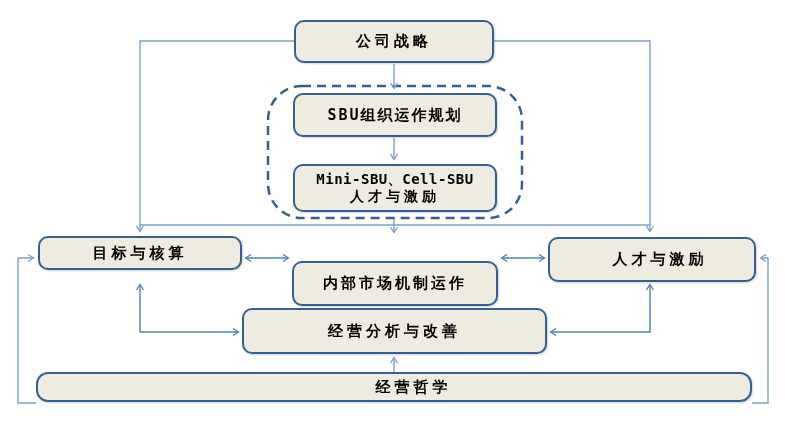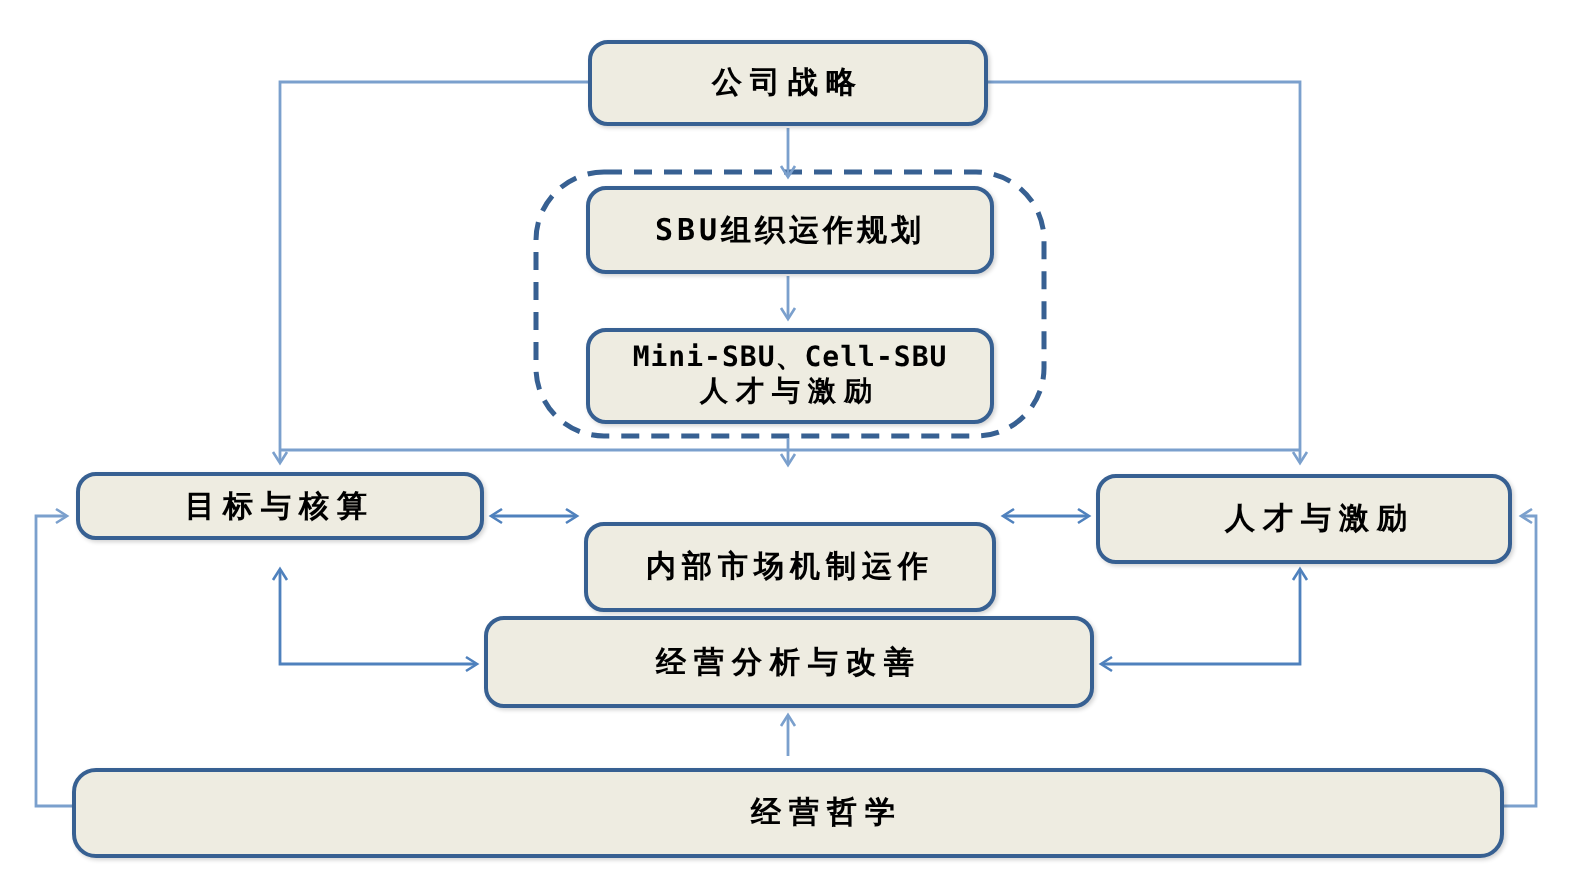--- a/index.html
+++ b/index.html
@@ -27,21 +27,21 @@
   .box .zh{letter-spacing:4px;line-height:1.25;}
   .box .latin{letter-spacing:0.5px;line-height:1.25;}
   
   #n-strategy      {left:294px;top:20px; width:200px;height:43px;}
   #n-sbu-planning  {left:293px;top:93px; width:204px;height:44px;text-align:center;}
   #n-mini-cell-sbu {left:293px;top:164px;width:204px;height:48px;font-size:14px;}
   #n-goals         {left:38px; top:236px;width:204px;height:34px;}
   #n-market        {left:292px;top:237px;width:206px;height:45px;margin-top:24px;}
   #n-talent        {left:548px;top:237px;width:208px;height:45px;padding-left:16px;}
   #n-analysis      {left:242px;top:308px;width:305px;height:46px;}
-  #n-philosophy    {left:36px; top:384px;width:716px;height:45px;border-radius:12px;padding-left:39px;}
+  #n-philosophy    {left:36px; top:372px;width:716px;height:30px;border-radius:12px;padding-left:39px;}
 </style>
 </head>
 <body>
 
 <div id="stage" style="--bg: #ffffff; --box-fill: #eeece1; --box-border: #376092;">
 
   <svg id="connectors" width="785" height="440" viewBox="0 0 785 440">
     <defs>
       <marker id="arrL" markerWidth="9" markerHeight="9" refX="6" refY="4.5" orient="auto-start-reverse" markerUnits="userSpaceOnUse">
         <path d="M1,1 L6.5,4.5 L1,8" fill="none" stroke="#7ba0cd" stroke-width="1.3"></path>

